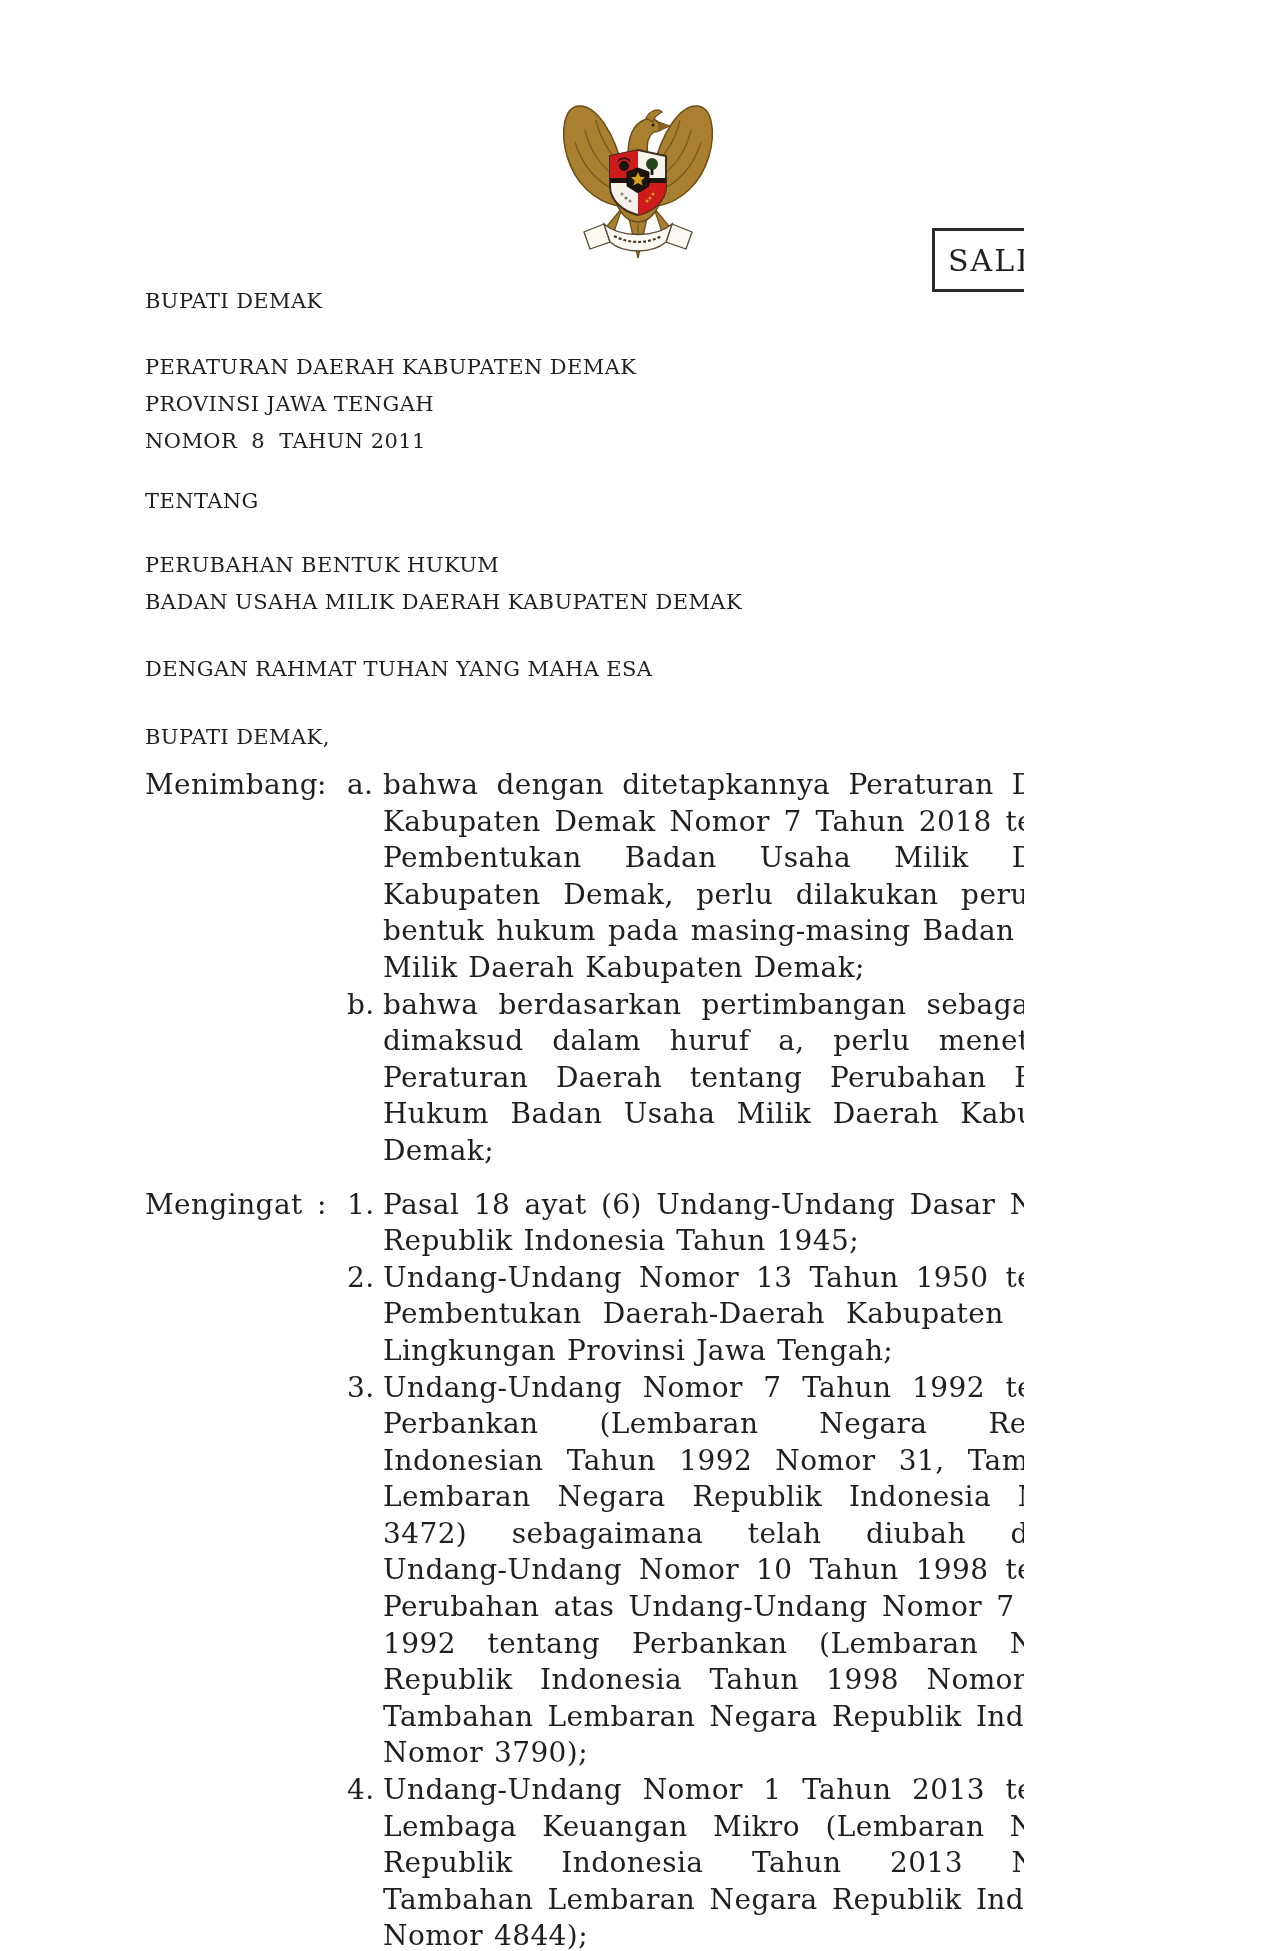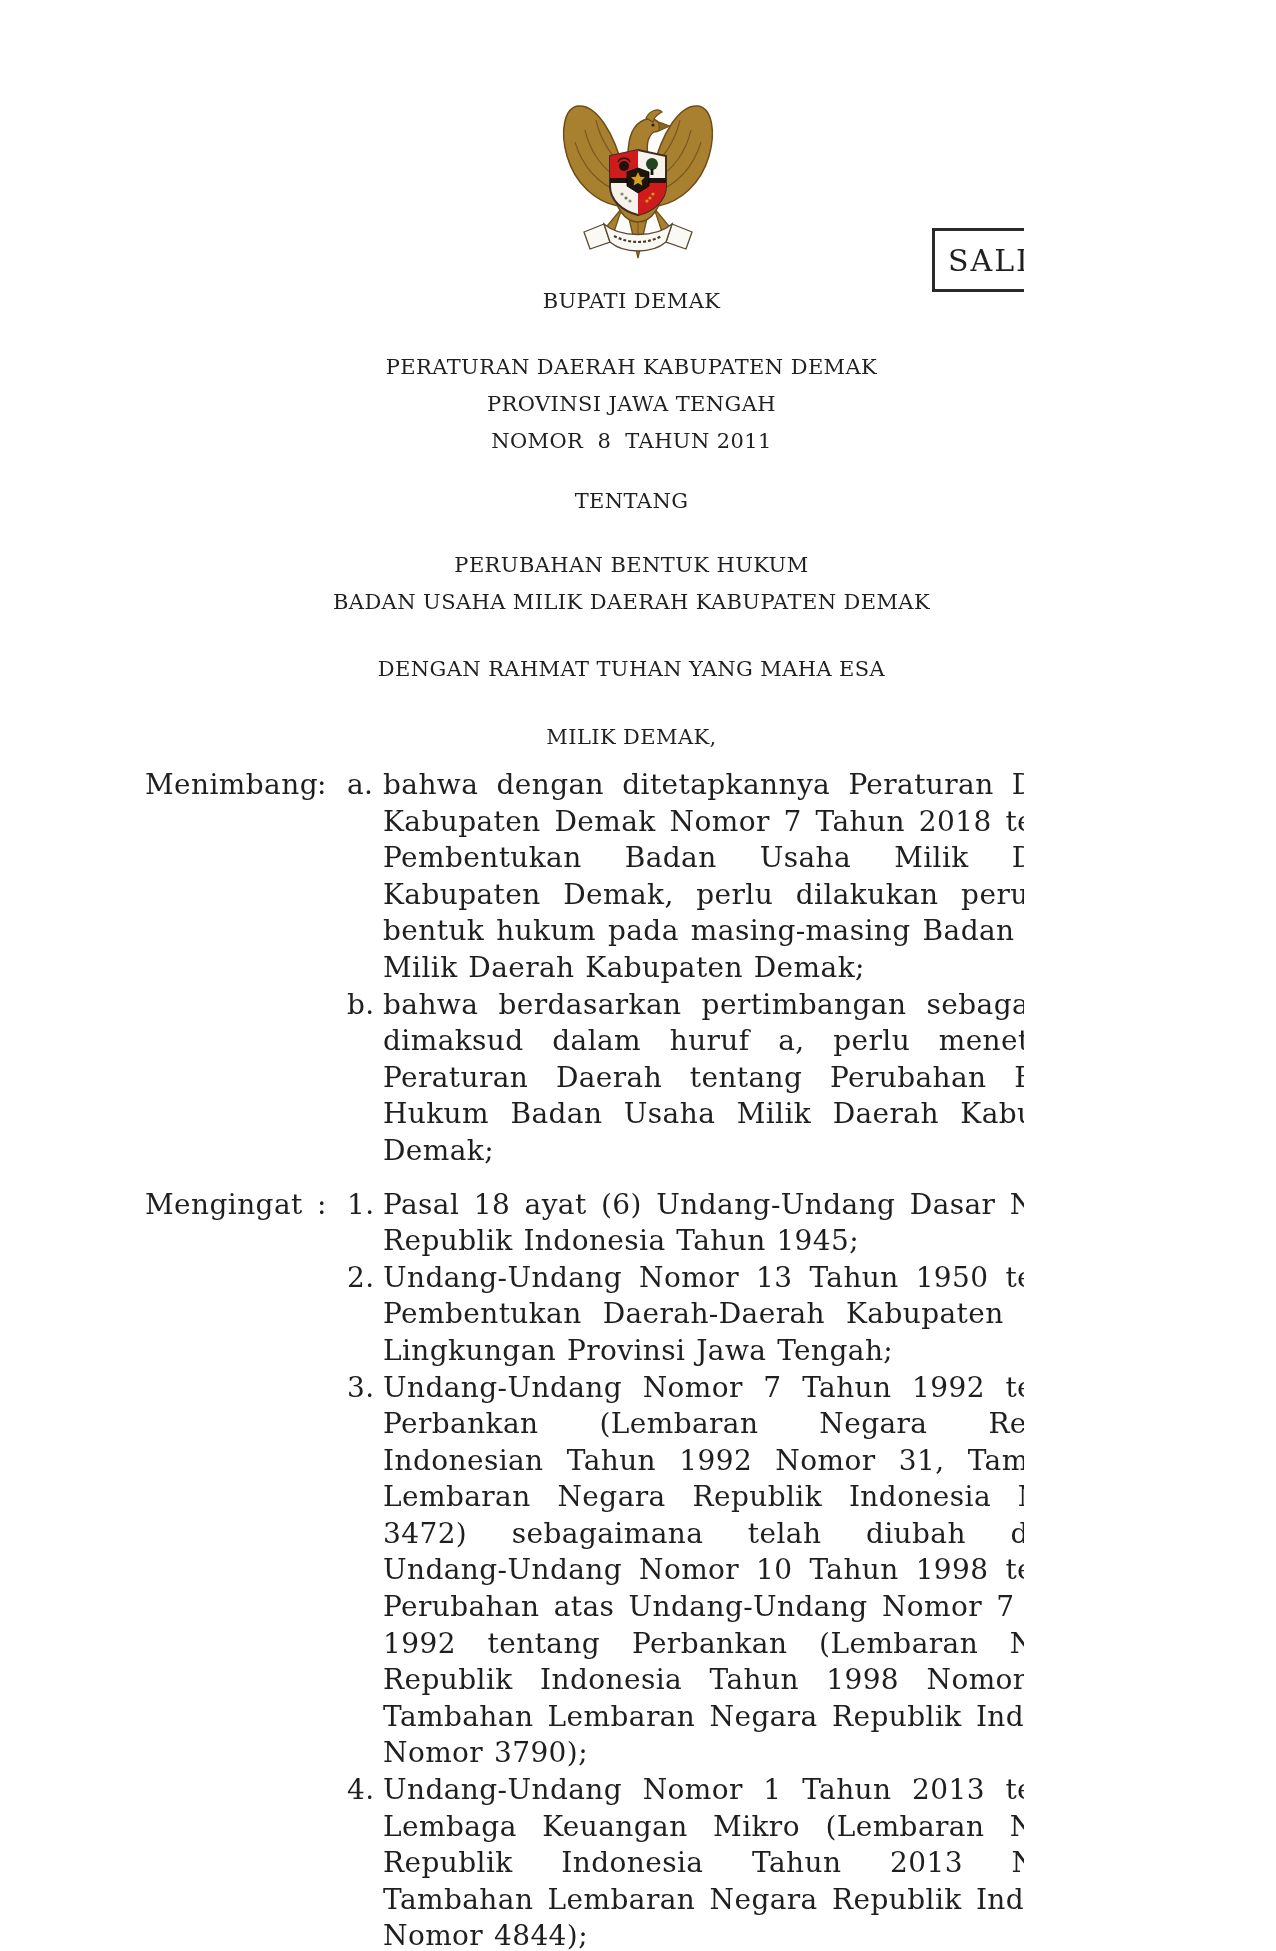--- a/index.html
+++ b/index.html
@@ -18,21 +18,21 @@
   .stamp {
     position:absolute; left:932px; top:228px;
     width:194px; height:64px;
     border:3px solid #2a2a2a;
     box-sizing:border-box;
     display:flex; align-items:center; justify-content:center;
     font-size:30px; letter-spacing:2px;
   }
   .header {
     position:absolute; left:145px; top:283px; width:973px;
-    text-align:center;
+    text-align:left;
     font-size:21px; line-height:37px; letter-spacing:0.4px;
   }
   .header .line { white-space:pre; }
   .mt-title   { margin-top:29px; }
   .mt-tentang { margin-top:23px; }
   .mt-subject { margin-top:27px; }
   .mt-invoc   { margin-top:30px; }
   .mt-issuer  { margin-top:31px; }
 
   .bodyblock {
@@ -116,21 +116,21 @@
 
   <div class="header">
     <div class="line">BUPATI DEMAK</div>
     <div class="line mt-title">PERATURAN DAERAH KABUPATEN DEMAK</div>
     <div class="line">PROVINSI JAWA TENGAH</div>
     <div class="line">NOMOR  8  TAHUN 2011</div>
     <div class="line mt-tentang">TENTANG</div>
     <div class="line mt-subject">PERUBAHAN BENTUK HUKUM</div>
     <div class="line">BADAN USAHA MILIK DAERAH KABUPATEN DEMAK</div>
     <div class="line mt-invoc">DENGAN RAHMAT TUHAN YANG MAHA ESA</div>
-    <div class="line mt-issuer">MILIK DEMAK,</div>
+    <div class="line mt-issuer">BUPATI DEMAK,</div>
   </div>
 
   <div class="bodyblock">
 
     <div class="row">
       <div class="row-label">Menimbang</div>
       <div class="row-colon">:</div>
       <div class="row-items">
         <div class="item">
           <div class="item-marker">a.</div>

